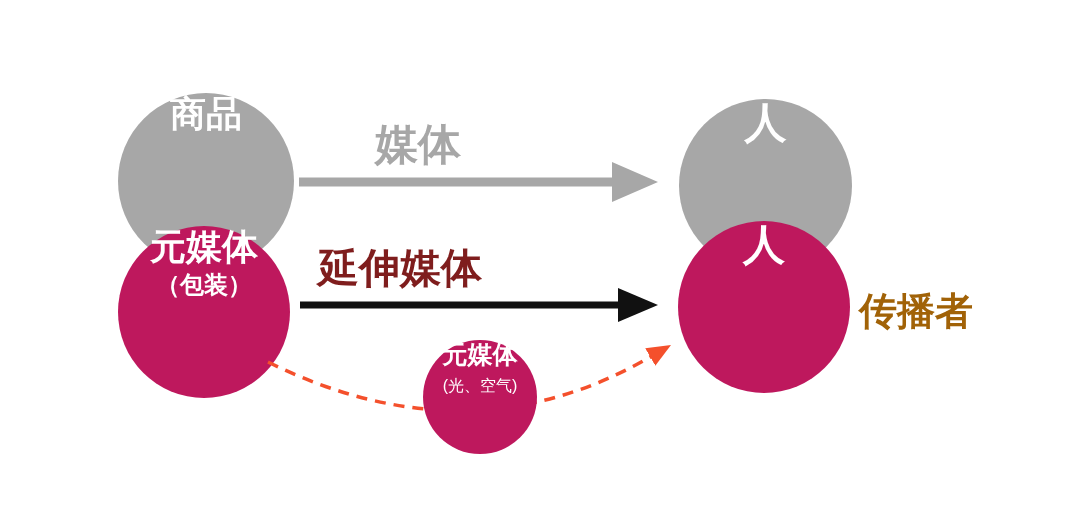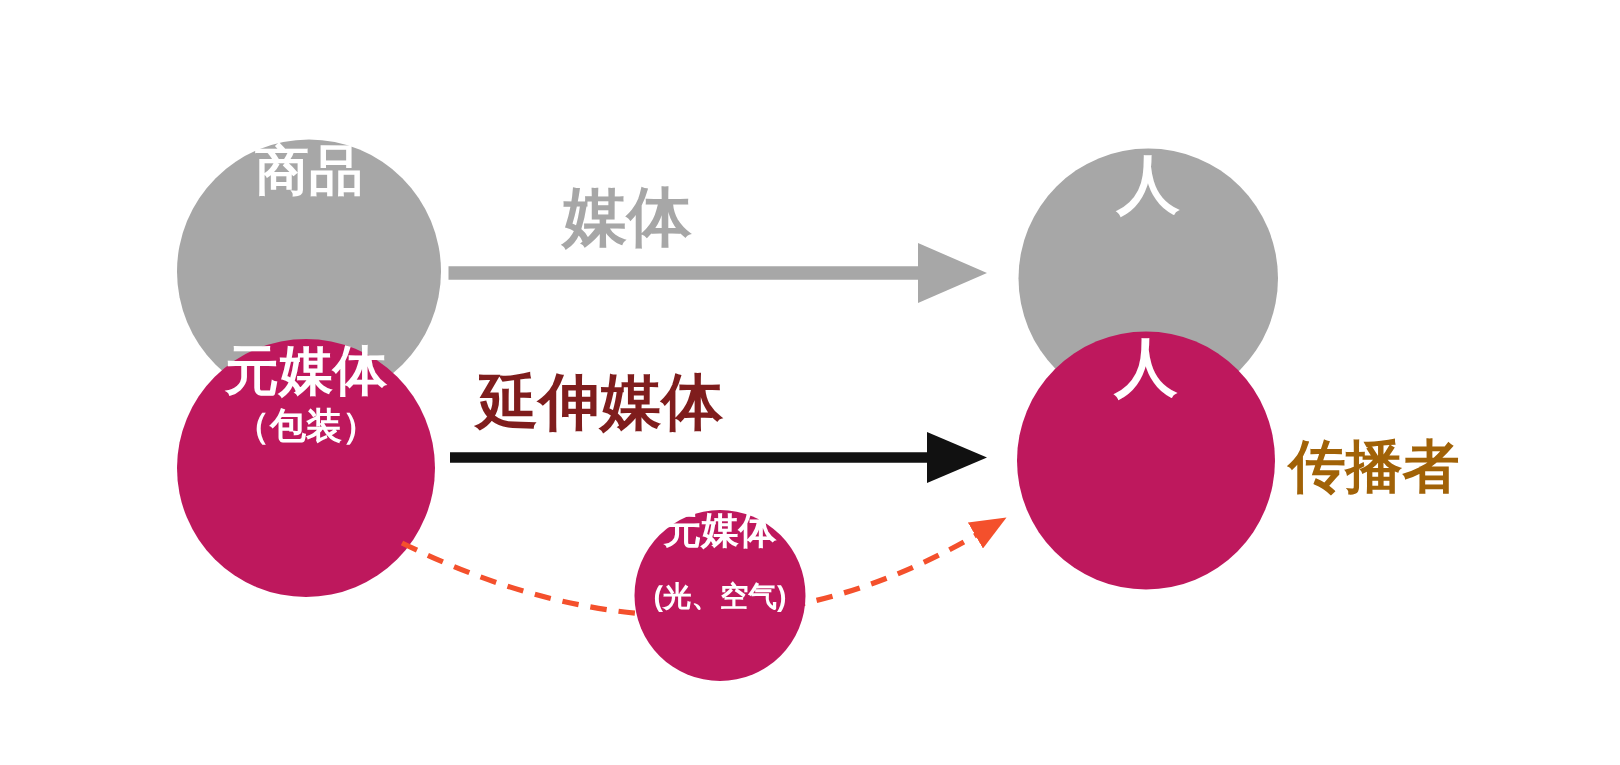--- a/index.html
+++ b/index.html
@@ -27,21 +27,21 @@
   .c-gray-right{left:679px;top:99px;width:173px;height:173px;z-index:1;}
   .c-orange-left{left:118px;top:226px;width:172px;height:172px;z-index:2;}
   .c-orange-right{left:678px;top:221px;width:172px;height:172px;z-index:2;}
   .c-orange-small{left:423px;top:340px;width:114px;height:114px;z-index:4;}
 
   .t-main{font-size:36px;font-weight:bold;}
   .t-big{font-size:42px;font-weight:bold;}
   .t-sub{font-size:24px;font-weight:bold;margin-top:4px;}
   .t-sub-sm{font-size:24px;font-weight:bold;margin-top:2px;}
   .t-small-main{font-size:25px;font-weight:bold;}
-  .t-small-sub{font-size:19px;font-weight:bold;margin-top:19px;}
+  .t-small-sub{font-size:16px;font-weight:normal;margin-top:8px;}
 
   .arrows{position:absolute;left:0;top:0;width:1080px;height:510px;z-index:3;}
 
   .label{
     position:absolute;
     white-space:nowrap;
     z-index:5;
   }
   .label-media{
     left:375px;top:116px;width:165px;

